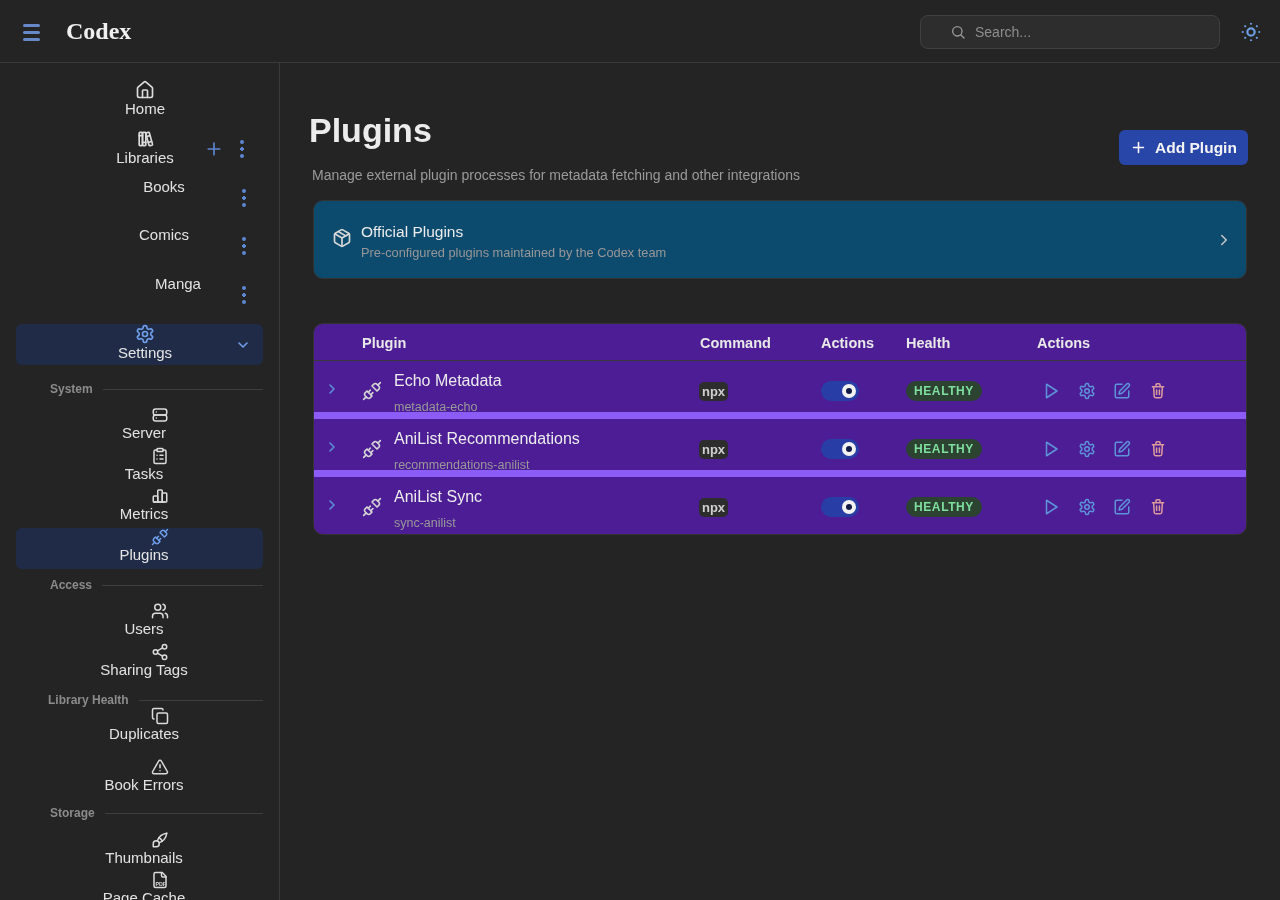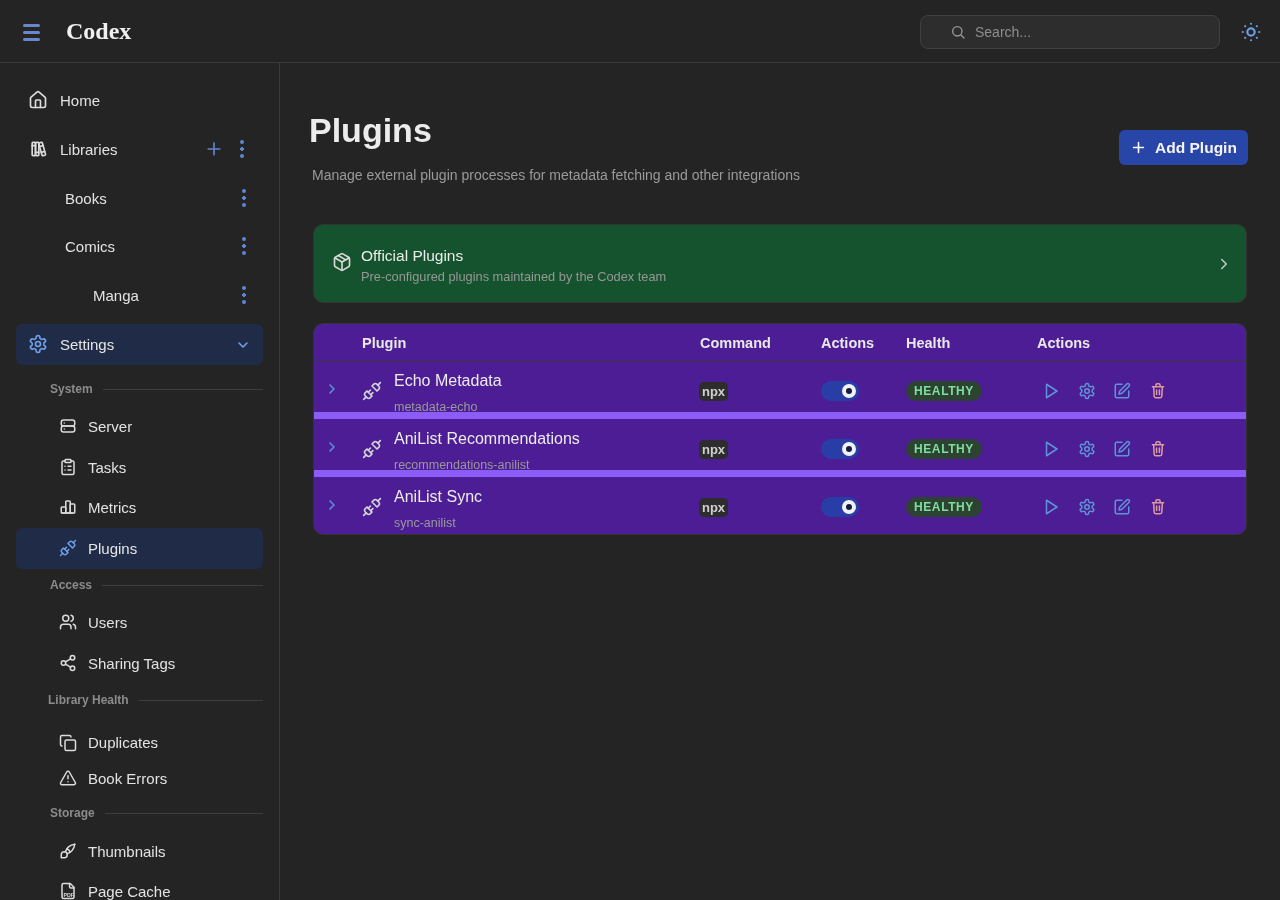--- a/index.html
+++ b/index.html
@@ -5,38 +5,38 @@
 * { margin:0; padding:0; box-sizing:border-box; }
 html,body { width:1280px; height:900px; overflow:hidden; background:#242424; font-family:"Liberation Sans", sans-serif; color:#e6e6e6; }
 .topbar { position:absolute; left:0; top:0; width:1280px; height:63px; background:#242424; border-bottom:1px solid #3a3a3a; }
 .burger { position:absolute; left:23px; top:24px; width:17px; height:16px; }
 .burger div { height:3px; background:#6889c9; border-radius:1.5px; margin-bottom:3.8px; }
 .logo { position:absolute; left:66px; top:18px; font-family:"Liberation Serif", serif; font-weight:bold; font-size:24px; color:#f0f0f0; }
 .search { position:absolute; left:920px; top:15px; width:300px; height:34px; background:#2d2d2d; border:1px solid #404040; border-radius:8px; display:flex; align-items:center; padding-left:29px; }
 .search .ph { color:#8e8e8e; font-size:14px; margin-left:9px; }
 .sunbtn { position:absolute; left:1240px; top:21px; }
 .sidebar { position:absolute; left:0; top:63px; width:280px; height:837px; background:#242424; border-right:1px solid #3a3a3a; }
-.nav-item { position:absolute; left:16px; width:247px; height:41px; display:flex; align-items:center; border-radius:6px; }
+.nav-item { position:absolute; left:16px; width:247px; height:41px; display:flex; align-items:center; border-radius:6px;flex-direction:column; }
 .nav-item .ic { width:22px; margin-left:11px; display:flex; justify-content:center; }
 .nav-item .lbl { margin-left:11px; font-size:15px; color:#e2e2e2; }
 .nav-item.sub .ic { margin-left:41px; }
 .nav-item.sub .lbl { margin-left:9px; font-size:15px; }
 .nav-item.sel { background:#1f2b47; }
 .nav-item.sel .lbl { color:#e5e5e5; }
 .sect { position:absolute; left:50px; font-size:12px; font-weight:bold; color:#8b8b8b; display:flex; align-items:center; }
 .sect .line { height:1px; background:#3e3e3e; margin-left:10px; }
 .vdots { position:absolute; top:11px; width:4px; height:18px; display:flex; flex-direction:column; justify-content:space-between; }
 .vdots::before, .vdots::after { content:""; width:4px; height:4px; border-radius:50%; background:#5d87d2; }
 .vdots { background:radial-gradient(circle 2px at 2px 9px, #5d87d2 98%, transparent); }
 .main { position:absolute; left:281px; top:63px; width:999px; height:837px; background:#242424; }
 h1.pagetitle { position:absolute; left:309px; top:111px; font-size:34px; font-weight:bold; color:#ececec; }
 .pagesub { position:absolute; left:312px; top:167px; font-size:14px; color:#9a9a9a; }
 .addbtn { position:absolute; left:1119px; top:130px; width:129px; height:35px; background:#2845a8; border-radius:6px; display:flex; align-items:center; justify-content:center; color:#f4f4f4; font-size:15.5px; font-weight:bold; }
 .addbtn svg { margin-right:8px; }
-.offcard { position:absolute; left:313px; top:224px; width:934px; height:79px; background:#14532d; border:1px solid #333; border-radius:10px;text-align:center; }
+.offcard { position:absolute; left:313px; top:200px; width:934px; height:79px; background:#0c4a6e; border:1px solid #333; border-radius:10px;text-align:center; }
 .offcard .t1 { position:absolute; left:47px; top:22px; font-size:15.5px; color:#ececec; }
 .offcard .t2 { position:absolute; left:47px; top:44px; font-size:12.8px; color:#979797; }
 .tcard { position:absolute; left:313px; top:323px; width:934px; height:212px; background:#4c1d95; border:1px solid #333; border-radius:10px; overflow:hidden; }
 .thead { position:relative; height:37px; border-bottom:1px solid #3a3a3a; }
 .thead span { position:absolute; top:11px; font-size:14.5px; font-weight:bold; color:#e8e8e8; }
 .trow { position:relative; height:58px; border-bottom:7px solid #8b5cf6; }
 .trow:last-child { border-bottom:none; }
 .cell { position:absolute; }
 .pname { font-size:16px; line-height:18px; color:#ececec; }
 .psub { font-size:12.5px; line-height:15px; color:#999; margin-top:10px; }
@@ -206,21 +206,21 @@
           <line x1="8.59" y1="13.51" x2="15.42" y2="17.49"></line>
           <line x1="15.41" y1="6.51" x2="8.59" y2="10.49"></line>
         </svg>
       </span>
     <span class="lbl">Sharing Tags</span>
   </div>
   <div class="sect" style="top:630px;width:215px;left:48px">
       <span>Library Health</span>
       <span class="line" style="flex:1"></span>
     </div>
-  <div class="nav-item sub" style="top:659px">
+  <div class="nav-item sub" style="top:644px">
     <span class="ic">
         <svg width="18" height="18" viewBox="0 0 24 24" fill="none" stroke="#dcdcdc" stroke-width="2" stroke-linecap="round" stroke-linejoin="round">
           <rect width="14" height="14" x="8" y="8" rx="2"></rect>
           <path d="M4 16c-1.1 0-2-.9-2-2V4c0-1.1.9-2 2-2h10c1.1 0 2 .9 2 2"></path>
         </svg>
       </span>
     <span class="lbl">Duplicates</span>
   </div>
   <div class="nav-item sub" style="top:694.5px">
     <span class="ic">

